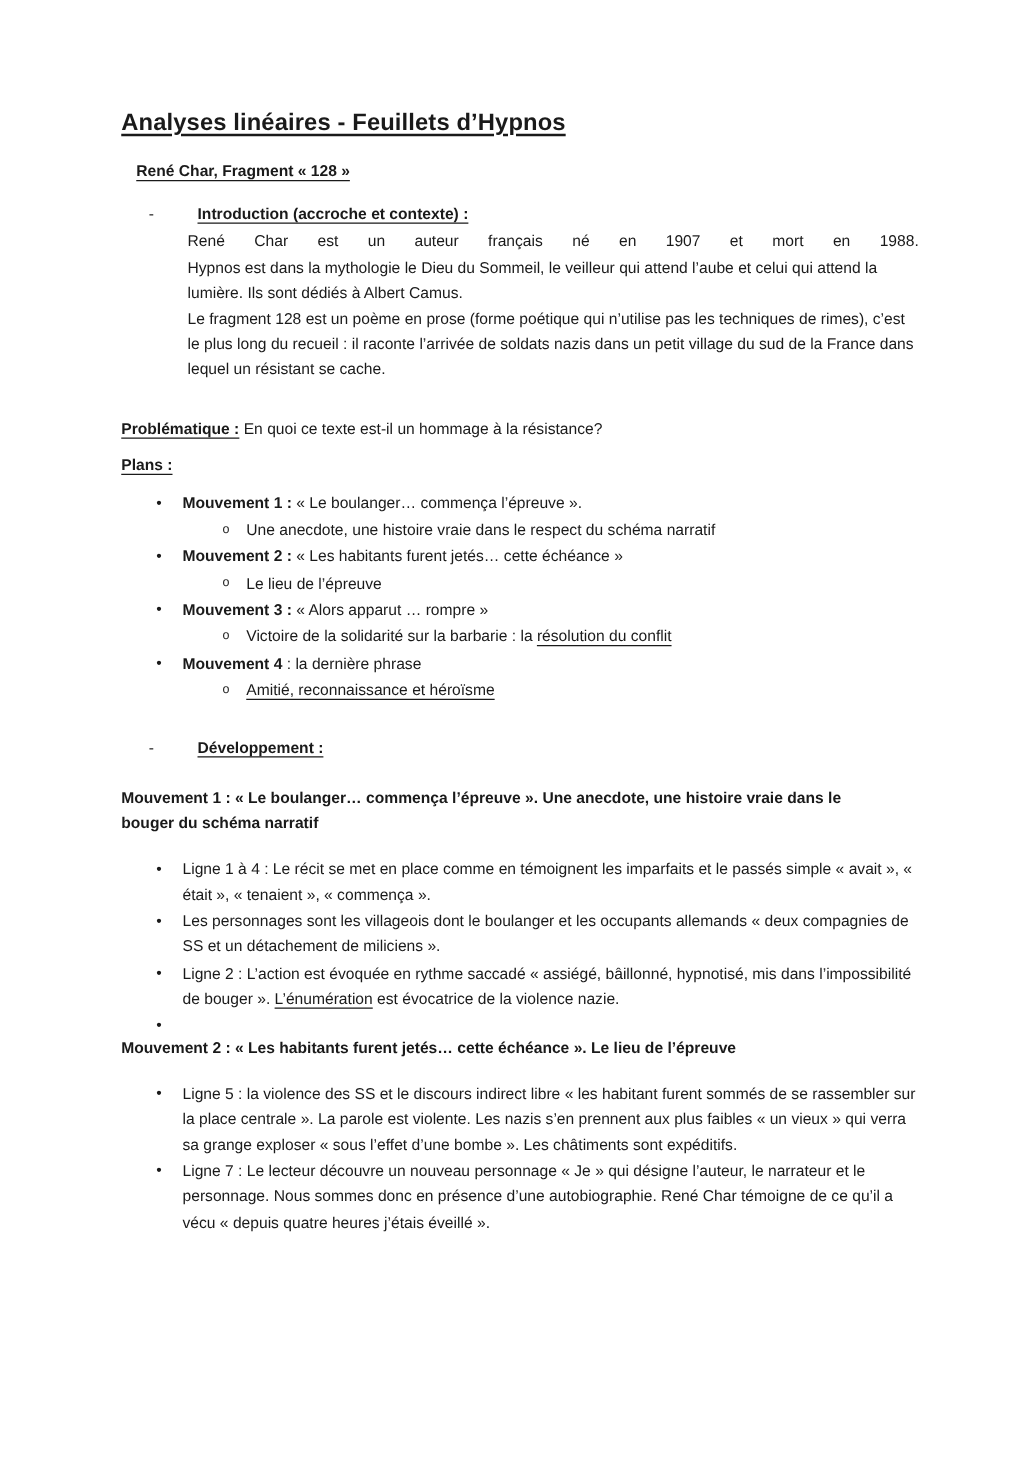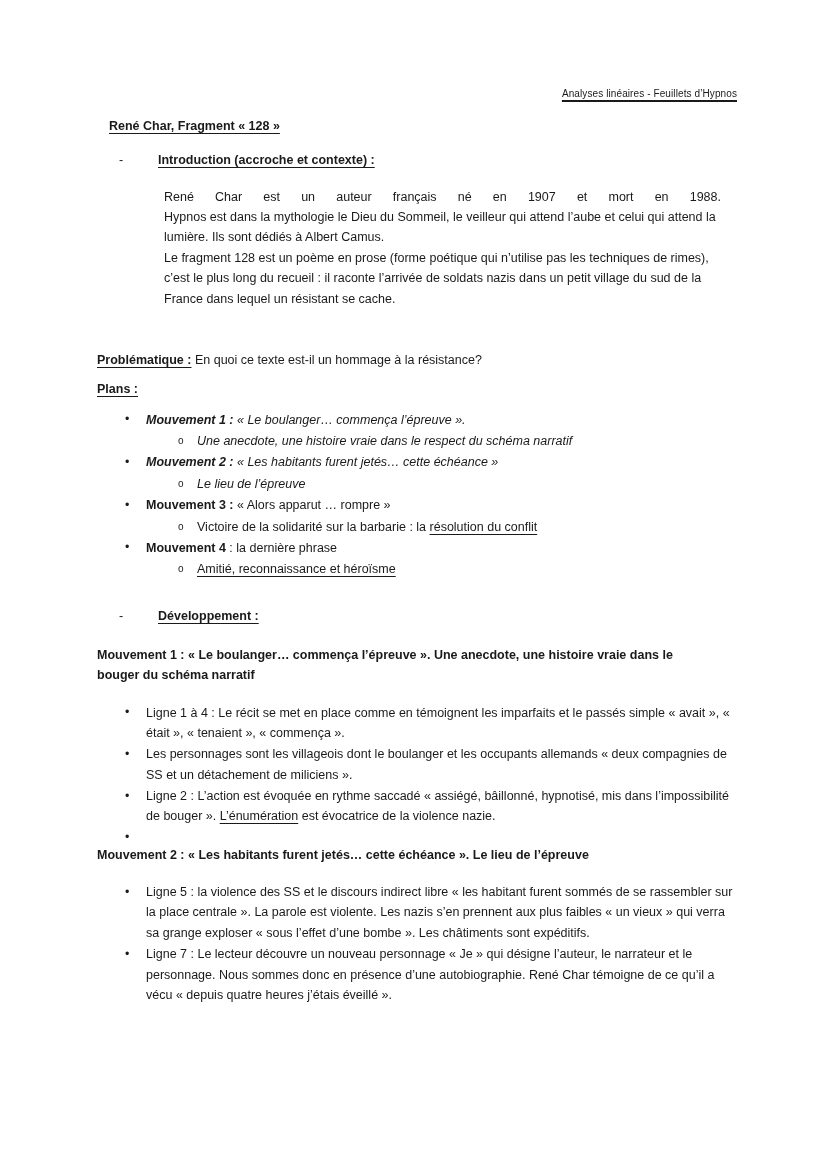--- a/index.html
+++ b/index.html
@@ -28,23 +28,23 @@
 
   .content {
     position: absolute;
     left: 97px;
     top: 88px;
     width: 640px;
   }
 
   
   .doc-title {
-    text-align: right;
-    font-size: 10px;
-    font-weight: normal;
+    text-align: left;
+    font-size: 19px;
+    font-weight: bold;
     letter-spacing: 0.1px;
     margin: 0 0 18px 0;
     line-height: 1.2;
   }
   .doc-title span.u {
     text-decoration: underline;
     text-underline-offset: 2.5px;
     text-decoration-thickness: 1.6px;
   }
 
@@ -84,21 +84,21 @@
   .dash-head span.u {
     text-decoration: underline;
     text-underline-offset: 2.5px;
     text-decoration-thickness: 1.3px;
     padding-left: 10px;
   }
 
   
   .intro-body {
     padding-left: 51px;
-    margin: 16px;
+    margin: 2px;
   }
   .intro-body p {
     margin: 0;
     font-size: 12.5px;
     line-height: 1.63;
   }
   .intro-body p.justified {
     text-align: justify;
     text-align-last: justify;
   }
@@ -154,21 +154,21 @@
     line-height: 1.63;
   }
   ul.lvl2 > li > .circle {
     position: absolute;
     left: 81px;
     top: 0;
     font-size: 10px;
     line-height: 2.0;
   }
 
-  .ital { font-style: italic; }
+  .ital { }
   .bold { font-weight: bold; }
   .uline {
     text-decoration: underline;
     text-underline-offset: 2.5px;
     text-decoration-thickness: 1.2px;
   }
 
   
   .mvt-heading {
     font-size: 12.5px;

